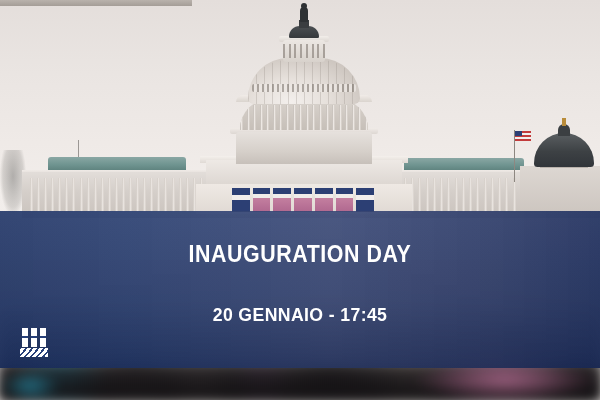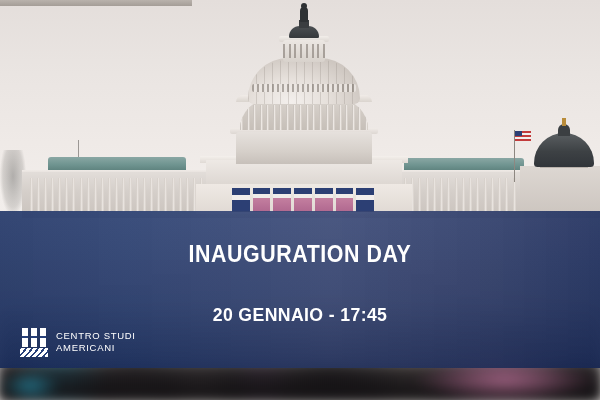--- a/index.html
+++ b/index.html
@@ -534,19 +534,15 @@
 
   <div class="logo">
     <div class="logo-mark">
       <div class="cols">
         <b></b>
           <b></b>
           <b></b>
       </div>
       <div class="steps"></div>
     </div>
-    <div class="logo-text">
-      <div>CENTRO STUDI</div>
-      <div>AMERICANI</div>
-    </div>
   </div>
 
 </div>
 
 </body></html>

